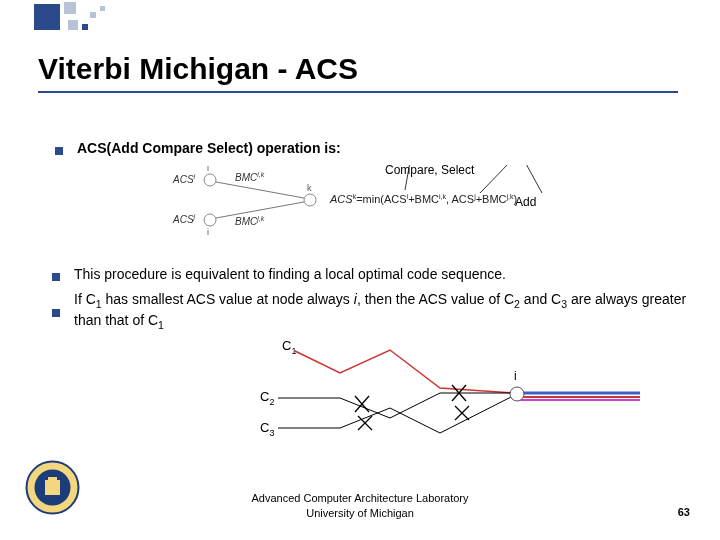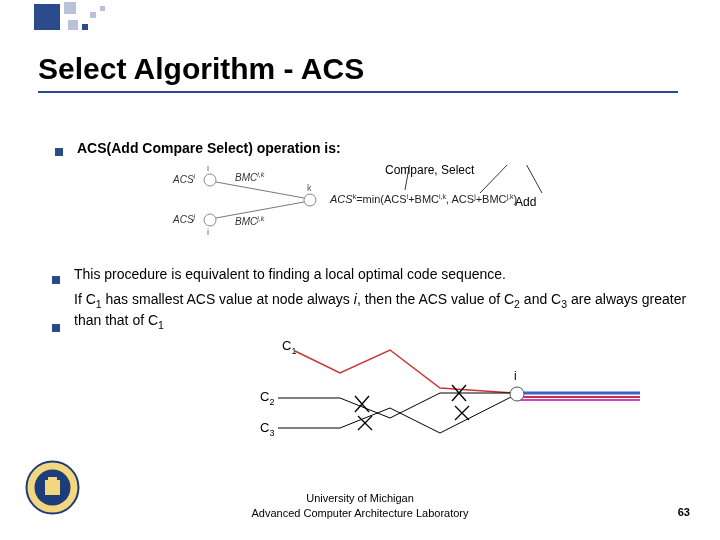--- a/index.html
+++ b/index.html
@@ -7,21 +7,21 @@
     width: 720px; height: 540px;
     font-family: Arial, Helvetica, sans-serif;
     background: #fff; position: relative; overflow: hidden;
   }
   .decor { position: absolute; top: 0; left: 0; }
   .decor .sq { position: absolute; }
   .title-wrap { position: absolute; top: 52px; left: 38px; right: 20px; }
   .title { font-size: 30px; font-weight: bold; color: #000; }
   .rule { border: none; border-bottom: 2px solid #2b4a8c; margin-top: 5px; width: 640px; }
   .content { position: absolute; top: 140px; left: 55px; right: 30px; font-size: 13px; color: #000; }
-  .bullet-row { display: flex; align-items: flex-end; margin-bottom: 6px; }
+  .bullet-row { display: flex; align-items: center; margin-bottom: 6px; }
   .bullet-row .sq-bullet { width: 8px; height: 8px; background: #2b4a8c; margin-top: 5px; margin-right: 14px; flex-shrink: 0; }
   .bullet-row .txt { font-weight: bold; font-size: 14px; }
   .labels { position: absolute; top: 147px; left: 385px; font-size: 12px; }
   .lbl-cs { position: absolute; left: 0; top: 16px; white-space: nowrap; }
   .lbl-add { position: absolute; left: 130px; top: 0; margin-top: 48px; }
   .diagram1 { position: absolute; top: 165px; left: 170px; width: 420px; height: 70px; }
   .diagram1 svg { width: 100%; height: 100%; }
   .bullets2 { position: absolute; top: 265px; left: 52px; right: 30px; }
   .bullets2 .bullet-row .txt { font-weight: normal; font-size: 14px; line-height: 1.35; }
   .diagram2 { position: absolute; top: 338px; left: 260px; width: 390px; height: 110px; }
@@ -37,21 +37,21 @@
 <div class="decor">
   <div class="sq" style="background:#2b4a8c;width:26px;height:26px;left:34px;top:4px;"></div>
   <div class="sq" style="background:#b8c2d9;width:12px;height:12px;left:64px;top:2px;"></div>
   <div class="sq" style="background:#b8c2d9;width:10px;height:10px;left:68px;top:20px;"></div>
   <div class="sq" style="background:#2b4a8c;width:6px;height:6px;left:82px;top:24px;"></div>
   <div class="sq" style="background:#b8c2d9;width:6px;height:6px;left:90px;top:12px;"></div>
   <div class="sq" style="background:#b8c2d9;width:5px;height:5px;left:100px;top:6px;"></div>
 </div>
 
 <div class="title-wrap">
-  <div class="title">Select Algorithm - ACS</div>
+  <div class="title">Viterbi Michigan - ACS</div>
   <hr class="rule">
 </div>
 
 <div class="content">
   <div class="bullet-row">
     <div class="sq-bullet"></div>
     <div class="txt">ACS(Add Compare Select) operation is:</div>
   </div>
 </div>
 
@@ -140,17 +140,17 @@
 <div class="seal">
   <svg viewBox="0 0 55 55">
     <circle cx="27.5" cy="27.5" r="26" fill="#f2d77e" stroke="#1c3c7a" stroke-width="2"></circle>
     <circle cx="27.5" cy="27.5" r="18" fill="#1c3c7a"></circle>
     <rect x="20" y="20" width="15" height="15" fill="#f2d77e"></rect>
     <rect x="23" y="17" width="9" height="4" fill="#f2d77e"></rect>
   </svg>
 </div>
 
 <div class="footer">
+  <div>Advanced Computer Architecture Laboratory</div>
   <div>University of Michigan</div>
-  <div>Advanced Computer Architecture Laboratory</div>
 </div>
 
 <div class="pagenum">63</div>
 
 </body></html>

